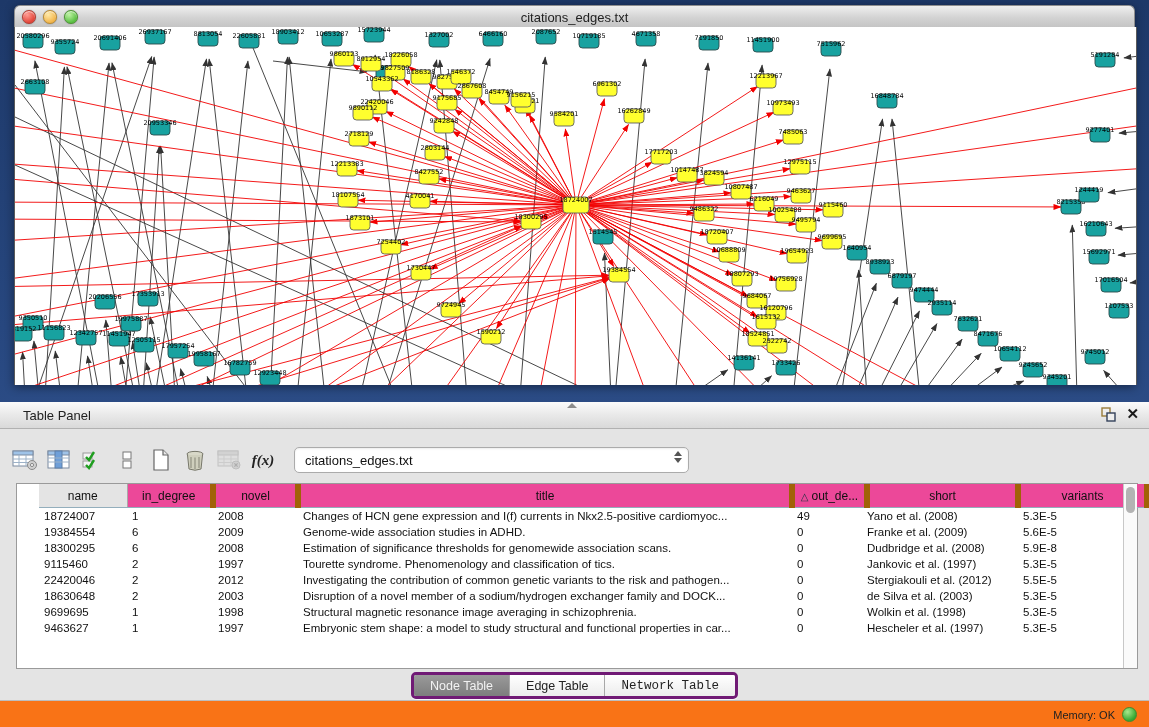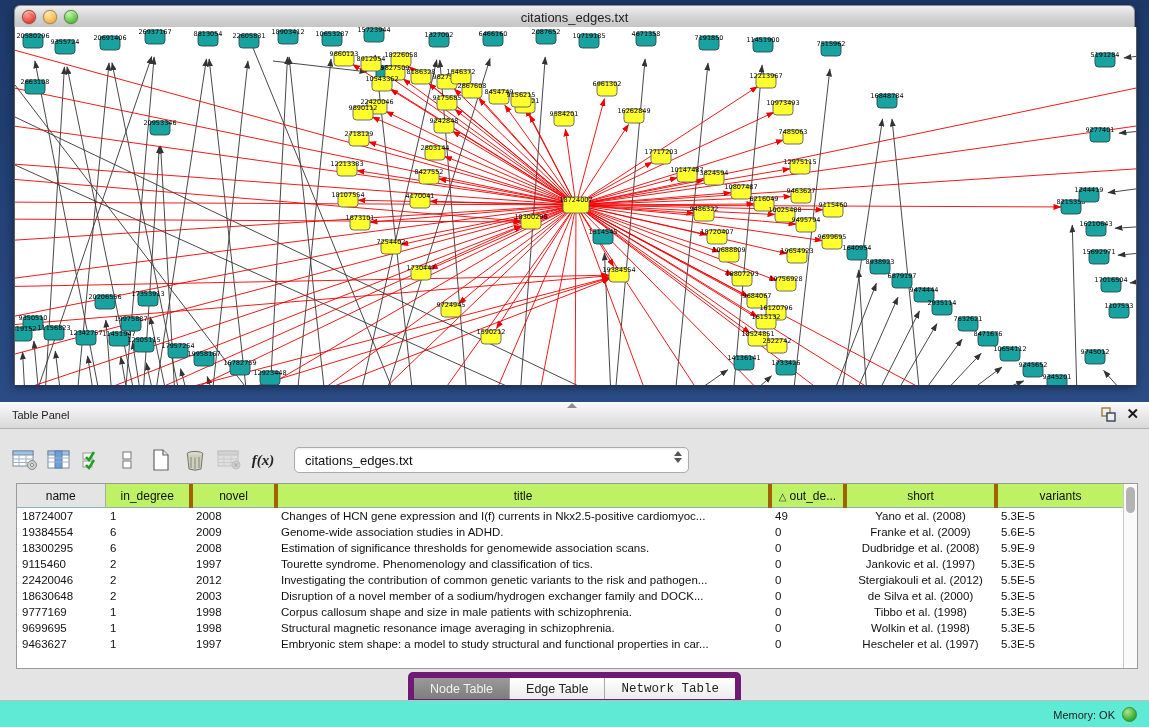--- a/index.html
+++ b/index.html
@@ -22,59 +22,59 @@
   .tl.grn{background:radial-gradient(circle at 35% 30%,#c0f3a5,#5ac043 70%);border:1px solid #49942e;}
   .win-title{position:absolute;left:0;right:0;text-align:center;font-size:13px;color:#222;}
   .graph{position:absolute;left:0;top:22px;width:1121px;height:358px;background:#ffffff;
     border-left:1px solid #5a5a5a;border-right:1px solid #5a5a5a;display:block;}
   svg text.nlab{font:6.5px "DejaVu Sans",sans-serif;fill:#000;text-anchor:middle;}
   
   .table-panel{position:absolute;left:0;top:402px;width:1149px;height:325px;background:#e4e4e4;}
   .panel-titlebar{position:relative;height:26px;
     background:linear-gradient(180deg,#fbfbfb,#e9e9e9 50%,#d9d9d9);
     border-bottom:1px solid #b1b1b1;display:flex;align-items:center;}
-  .panel-title{font-size:11px;color:#222;margin-left:12px;}
+  .panel-title{font-size:13px;color:#222;margin-left:23px;}
   .grip{position:absolute;left:567px;top:1px;width:0;height:0;
     border-left:5px solid transparent;border-right:5px solid transparent;border-bottom:5px solid #8c8c8c;}
   .pt-icons{position:absolute;right:10px;top:4px;display:flex;gap:10px;align-items:center;}
   .close-x{font-size:15px;font-weight:bold;color:#1a1a1a;line-height:16px;cursor:default;}
   
   .toolbar{position:absolute;left:0;top:40px;height:36px;display:flex;align-items:center;}
   .tbtn{width:34px;height:32px;display:flex;align-items:center;justify-content:center;border:none;background:transparent;padding:0;}
   .tbtn.disabled{opacity:.5;}
   .fx{font-family:"Liberation Serif",serif;font-style:italic;font-weight:bold;font-size:15px;color:#222;}
   .combobox{margin-left:14px;width:393px;height:24px;background:#fff;border:1px solid #ababab;
     border-radius:5px;display:flex;align-items:center;position:relative;box-shadow:inset 0 1px 2px rgba(0,0,0,.08);}
   .combobox .val{font-size:13px;color:#111;margin-left:10px;}
   .stepper{position:absolute;right:6px;top:2px;display:flex;flex-direction:column;line-height:6px;}
   .stepper i{border-left:4px solid transparent;border-right:4px solid transparent;display:block;margin:1px 0;}
   .stepper .up{border-bottom:5px solid #555;}
   .stepper .dn{border-top:5px solid #555;}
   
   .tablebox{position:absolute;left:16px;top:81px;width:1122px;height:186px;background:#fff;
     border:1px solid #9a9a9a;box-sizing:border-box;}
-  table.grid{border-collapse:collapse;table-layout:fixed;width:1108px;font-size:11.5px;color:#111;}
-  table.grid th{height:21px;background:#bef264;border-right:4px solid #a16207;border-bottom:1px solid #93aebc;
+  table.grid{border-collapse:collapse;table-layout:fixed;width:1108px;font-size:11.5px;color:#111;margin-left:22px;}
+  table.grid th{height:21px;background:#ec4899;border-right:6px solid #a16207;border-bottom:1px solid #93aebc;
     font-weight:normal;font-size:12px;text-align:center;overflow:hidden;white-space:nowrap;}
   table.grid th.first{background:#e4e4e4;border-right:1px solid #a9a9a9;}
   table.grid td{height:16px;padding:0 0 0 5px;overflow:hidden;white-space:nowrap;text-overflow:clip;}
-  table.grid td.c{text-align:center;padding:0;}
+  table.grid td.c{text-align:left;padding:0;}
   .sort-tri{font-size:10px;margin-right:3px;color:#234;}
   .vscroll{position:absolute;right:0;top:0;width:13px;height:184px;background:#fafafa;border-left:1px solid #c8c8c8;}
   .vthumb{position:absolute;left:1.5px;top:3px;width:9px;height:26px;border-radius:5px;background:#b3b3b3;}
   
   .tabsrow{position:absolute;left:0;top:270px;width:100%;display:flex;justify-content:center;}
-  .seg{display:flex;border:6px solid #701a75;border-radius:5px;overflow:hidden;height:21px;
+  .seg{display:flex;border:3px solid #701a75;border-radius:5px;overflow:hidden;height:21px;
     box-shadow:0 1px 1px rgba(255,255,255,.8);align-items:center;}
   .seg button{border:none;padding:0 16px;font-size:12.5px;height:21px;
     background:linear-gradient(180deg,#ffffff,#ececec);color:#222;border-right:1px solid #a8a8a8;}
   .seg button:last-child{border-right:none;font-family:Liberation Mono, monospace;}
   .seg button.active{background:linear-gradient(180deg,#9a9a9a,#7d7d7d);color:#f2f2f2;}
   
-  .statusbar{position:absolute;left:0;top:298px;width:100%;height:27px;background:#5eead4;
+  .statusbar{position:absolute;left:0;top:298px;width:100%;height:27px;background:#f97316;
     border-top:1px solid #bdbdbd;display:flex;align-items:center;justify-content:flex-end;}
   .mem-label{font-size:11px;color:#222;margin-right:7px;}
   .mem-dot{width:13px;height:13px;border-radius:50%;margin-right:12px;border:1px solid #3e8a2e;
     background:radial-gradient(circle at 35% 30%,#a8e88b,#35a832 70%);}
   .icon-svg{display:block;}
 </style>
 </head>
 <body>
 
 <div class="net-window">
@@ -840,21 +840,21 @@
             <td class="c">Franke et al. (2009)</td>
             <td>5.6E-5</td>
           </tr>
           <tr>
             <td>18300295</td>
             <td>6</td>
             <td>2008</td>
             <td>Estimation of significance thresholds for genomewide association scans.</td>
             <td>0</td>
             <td class="c">Dudbridge et al. (2008)</td>
-            <td>5.9E-9</td>
+            <td>5.9E-8</td>
           </tr>
           <tr>
             <td>9115460</td>
             <td>2</td>
             <td>1997</td>
             <td>Tourette syndrome. Phenomenology and classification of tics.</td>
             <td>0</td>
             <td class="c">Jankovic et al. (1997)</td>
             <td>5.3E-5</td>
           </tr>
@@ -866,30 +866,21 @@
             <td>0</td>
             <td class="c">Stergiakouli et al. (2012)</td>
             <td>5.5E-5</td>
           </tr>
           <tr>
             <td>18630648</td>
             <td>2</td>
             <td>2003</td>
             <td>Disruption of a novel member of a sodium/hydrogen exchanger family and DOCK...</td>
             <td>0</td>
-            <td class="c">de Silva et al. (2000)</td>
-            <td>5.3E-5</td>
-          </tr>
-          <tr>
-            <td>9777169</td>
-            <td>1</td>
-            <td>1998</td>
-            <td>Corpus callosum shape and size in male patients with schizophrenia.</td>
-            <td>0</td>
-            <td class="c">Tibbo et al. (1998)</td>
+            <td class="c">de Silva et al. (2003)</td>
             <td>5.3E-5</td>
           </tr>
           <tr>
             <td>9699695</td>
             <td>1</td>
             <td>1998</td>
             <td>Structural magnetic resonance image averaging in schizophrenia.</td>
             <td>0</td>
             <td class="c">Wolkin et al. (1998)</td>
             <td>5.3E-5</td>

